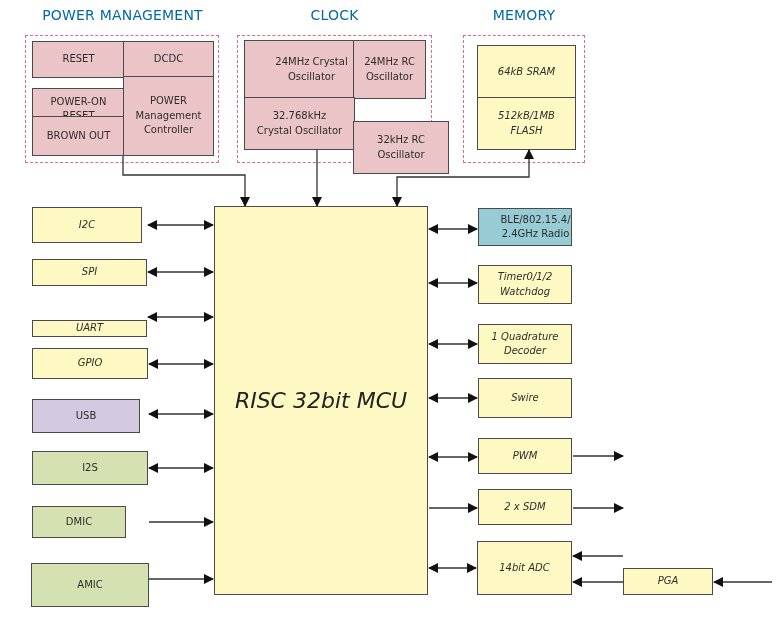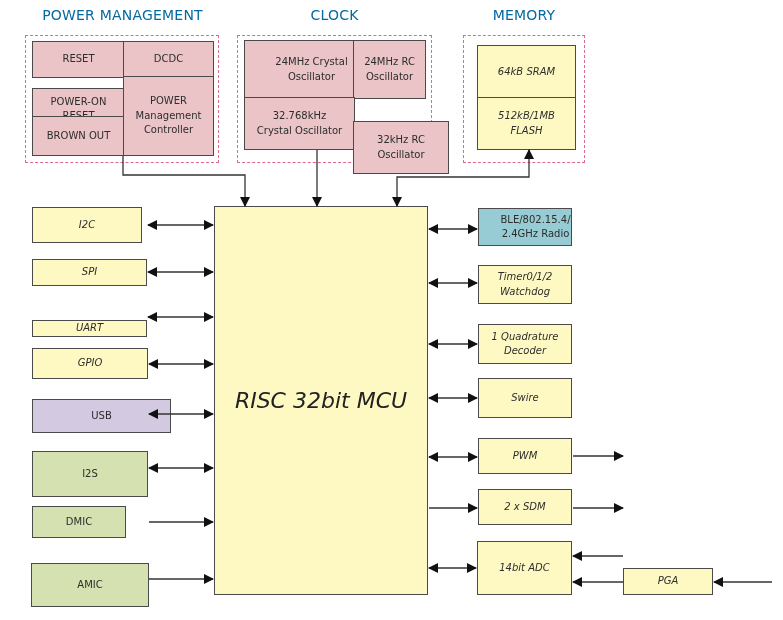--- a/index.html
+++ b/index.html
@@ -50,22 +50,22 @@
 <div class="blk pk" style="left:477px; top:45px; width:99px; height:54px;">64kB SRAM</div>
 <div class="blk pk" style="left:477px; top:97px; width:99px; height:53px;">512kB/1MB
 FLASH</div>
 
 <div class="blk pk mcu" style="left:214px; top:206px; width:214px; height:389px;">RISC 32bit MCU</div>
 
 <div class="blk pk" style="left:32px; top:207px; width:110px; height:36px;">I2C</div>
 <div class="blk pk" style="left:32px; top:259px; width:115px; height:27px;">SPI</div>
 <div class="blk pk" style="left:32px; top:320px; width:115px; height:17px;">UART</div>
 <div class="blk pk" style="left:32px; top:348px; width:116px; height:31px;">GPIO</div>
-<div class="blk usb" style="left:32px; top:399px; width:139px; height:34px;">USB</div>
-<div class="blk grn" style="left:32px; top:451px; width:116px; height:46px;">I2S</div>
+<div class="blk usb" style="left:32px; top:399px; width:108px; height:34px;">USB</div>
+<div class="blk grn" style="left:32px; top:451px; width:116px; height:34px;">I2S</div>
 <div class="blk grn" style="left:32px; top:506px; width:94px; height:32px;">DMIC</div>
 <div class="blk grn" style="left:31px; top:563px; width:118px; height:44px;">AMIC</div>
 
 <div class="blk ble" style="left:478px; top:208px; width:94px; height:38px;padding-left:21px;">BLE/802.15.4/
 2.4GHz Radio</div>
 <div class="blk pk" style="left:478px; top:265px; width:94px; height:39px;">Timer0/1/2
 Watchdog</div>
 <div class="blk pk" style="left:478px; top:324px; width:94px; height:40px;">1 Quadrature
 Decoder</div>
 <div class="blk pk" style="left:478px; top:378px; width:94px; height:40px;">Swire</div>

